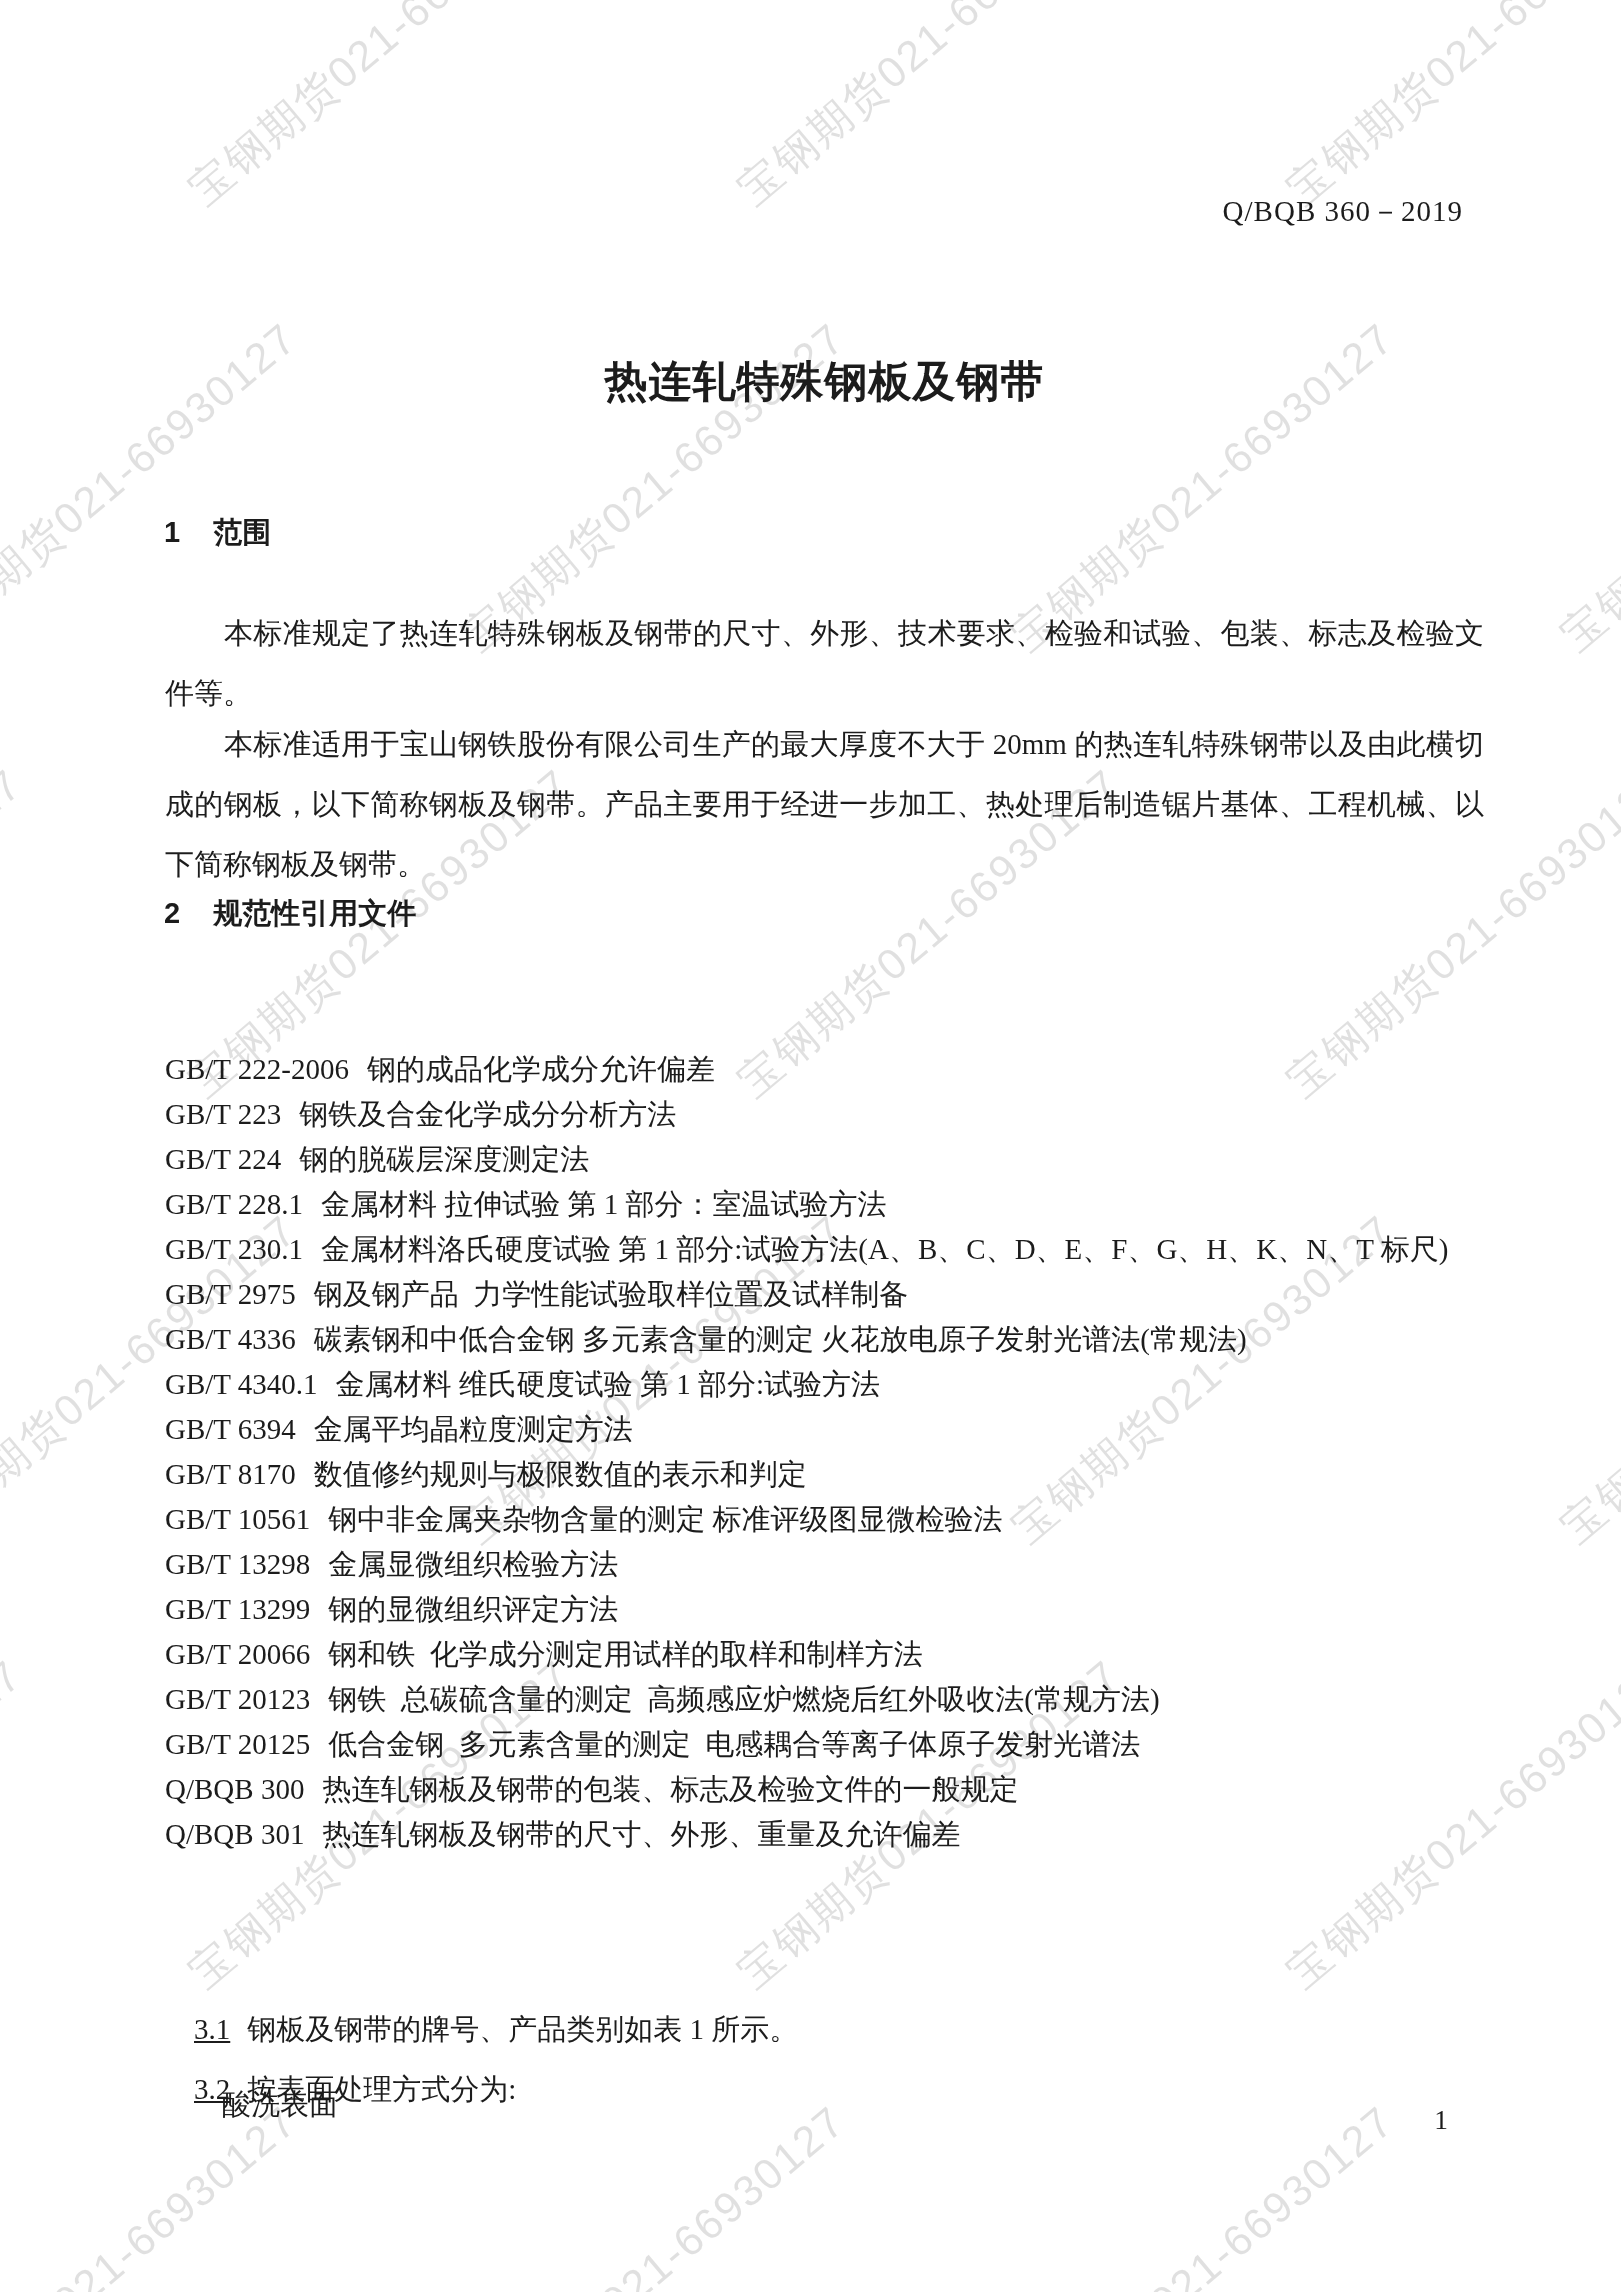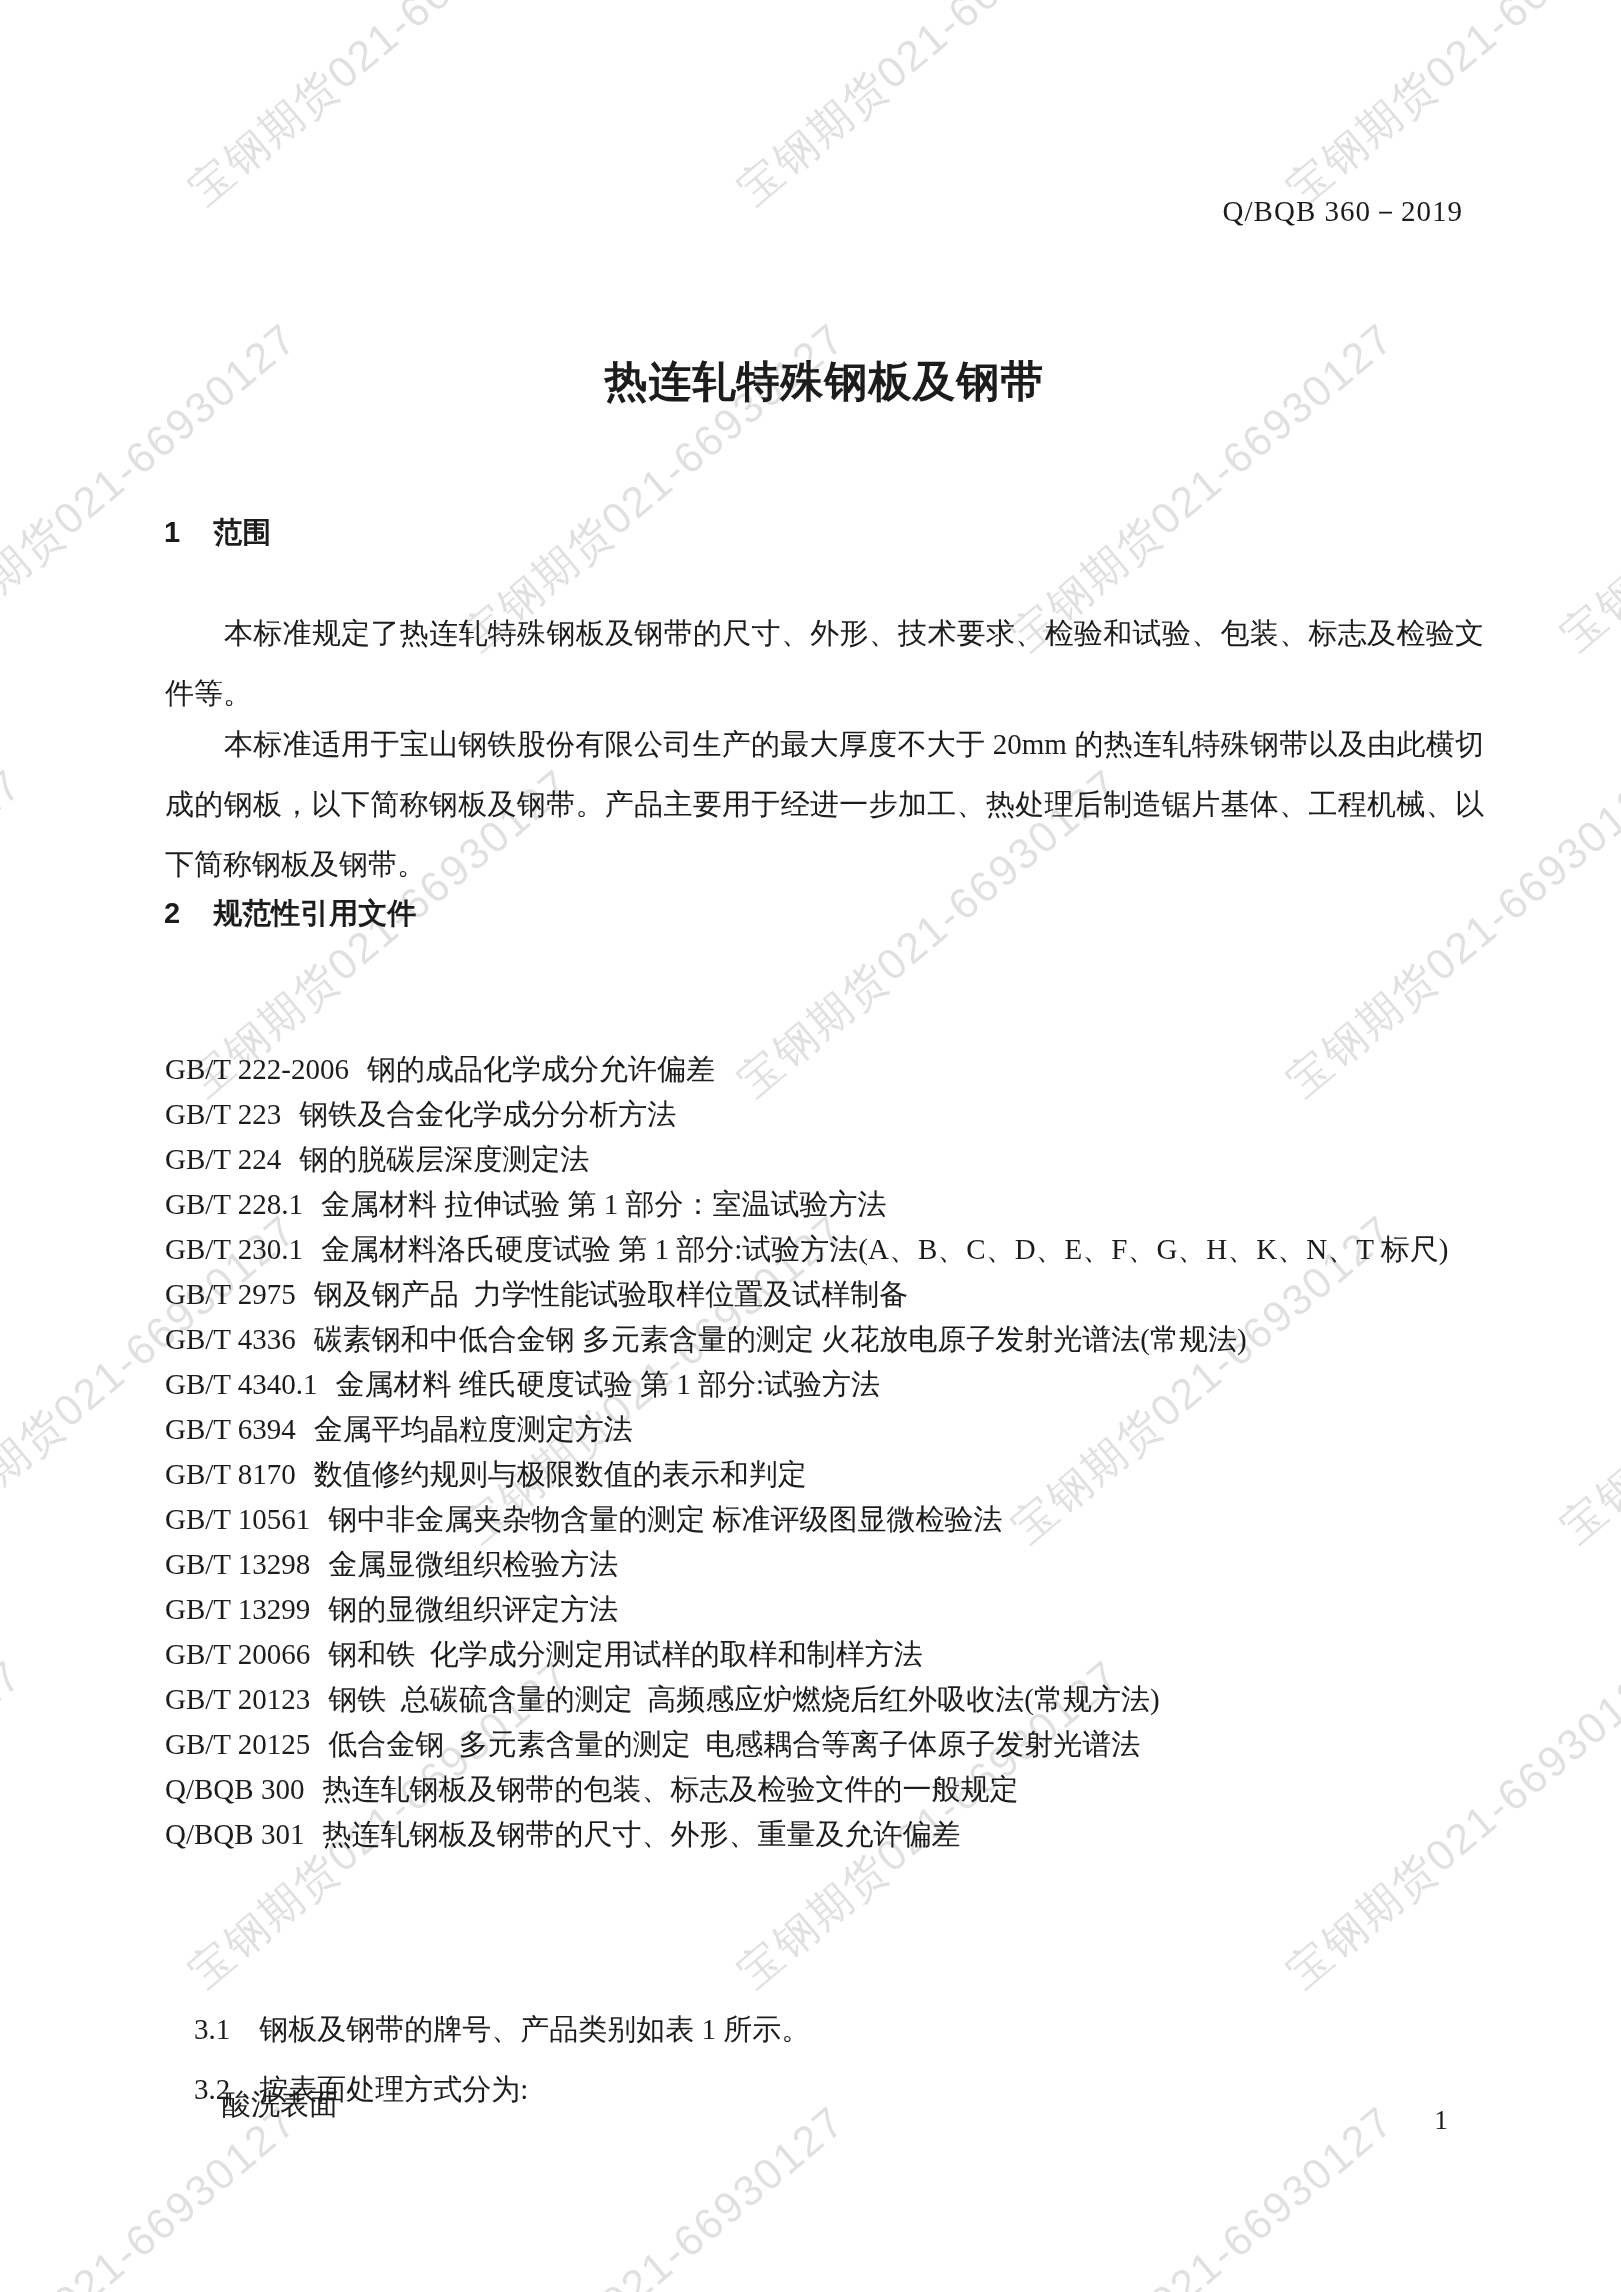--- a/index.html
+++ b/index.html
@@ -65,21 +65,21 @@
     font-size: 29px;
     white-space: pre;
   }
   .ref-code { margin-right: 18px; }
   
   .clause {
     position:absolute; left:165px; right:137px;
     font-size: 29px; line-height: 45px;
     white-space: pre;
   }
-  .clause-no { margin-right: 29px; }
+  .clause-no { margin-right: 17px; text-decoration: underline; }
   .c31pos { top: 1962px; }
   .c32pos { top: 2022px; }
   .subpos  { top: 2082px; padding-left: 57px; }
   
   .page-number {
     position:absolute; top:2105px; right:173px;
     font-size: 27.4px;
   }
 </style>
 </head>

